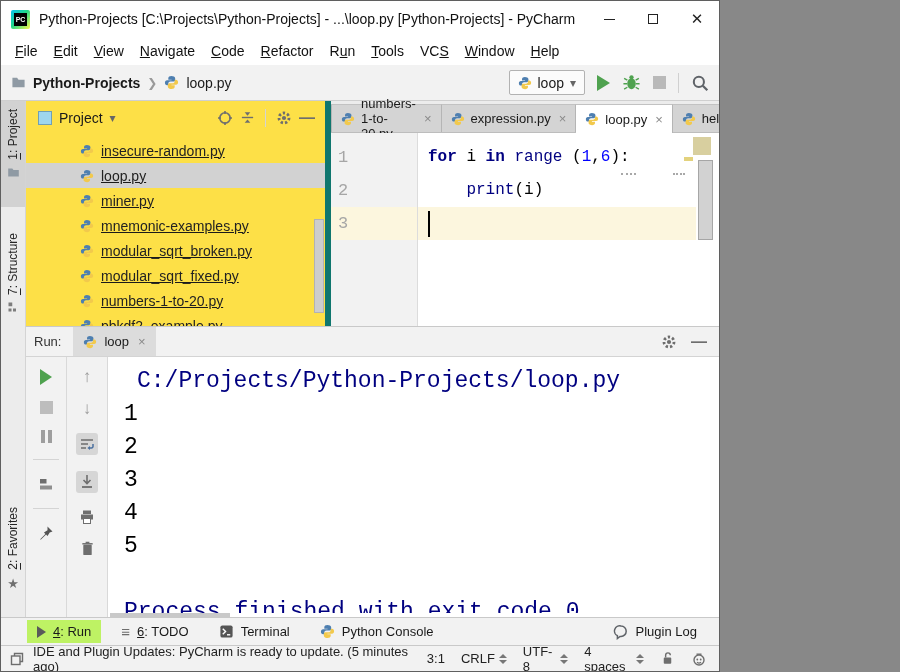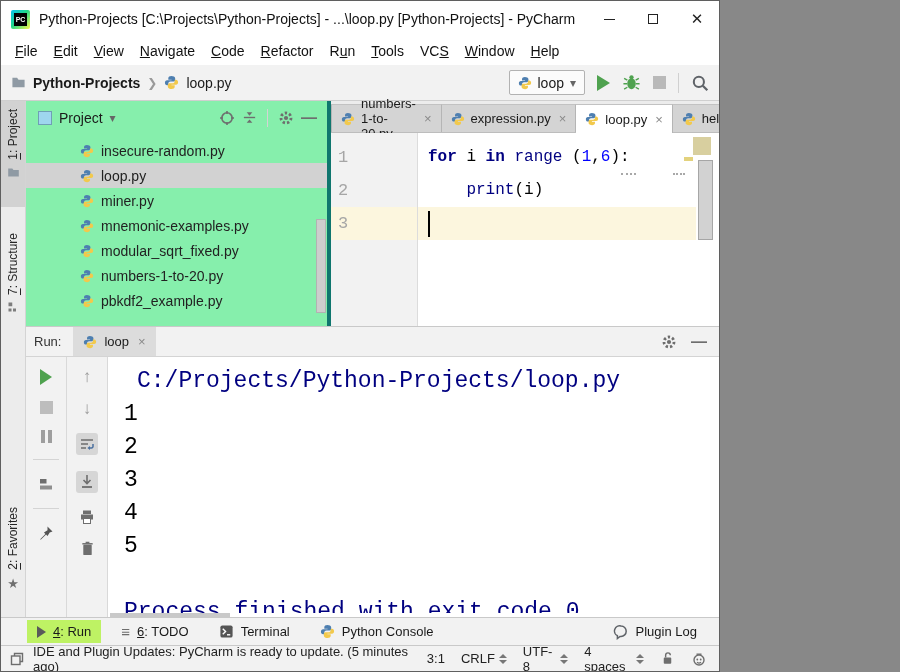--- a/index.html
+++ b/index.html
@@ -50,29 +50,29 @@
   .leftbar { position:absolute; left:0; top:0; width:25px; height:100%; background:#ececec; border-right:1px solid #d4d4d4; }
   .lb-item { position:absolute; left:0; width:100%; display:flex; flex-direction:column; align-items:center; gap:6px; padding:8px 0; }
   .lb-item.selected { background:#d2d2d2; }
   .vlabel { writing-mode:vertical-rl; transform:rotate(180deg); font-size:12px; color:#262626; white-space:nowrap; }
   .lb-project { top:0; height:106px; }
   .lb-structure { top:124px; height:116px; }
   .lb-favorites { bottom:2px; height:116px; }
   .lb-star { color:#6f6f6f; font-size:13px; }
 
   
-  .project-panel { position:absolute; left:25px; top:0; width:305px; height:225px; background:#86efac; border-right:4px solid #0f766e; overflow:hidden; }
+  .project-panel { position:absolute; left:25px; top:0; width:305px; height:225px; background:#fde047; border-right:6px solid #0f766e; overflow:hidden; }
   .pp-header { height:33px; display:flex; align-items:center; gap:7px; padding:0 10px 0 12px; }
   .pp-proj-icon { width:14px; height:14px; background:#9ed6ee; border:1px solid #6f9fb5; }
   .pp-title { font-size:14px; }
   .pp-chev { color:#666; font-size:12px; margin-right:4px; }
   .pp-spacer { flex:1; }
   .pp-sep { width:1px; height:18px; background:#d4d4d4; margin:0 3px; }
   .pp-minus { color:#6e6e6e; font-weight:bold; }
-  .pp-tree { position:relative; padding-top:4px; }
+  .pp-tree { position:relative; padding-top:4px;text-decoration:underline; }
   .tree-row { height:25px; display:flex; align-items:center; gap:7px; padding-left:54px; font-size:14px; color:#222; white-space:nowrap; }
   .tree-row.selected { background:#d2d2d2; }
   .pp-scrollbar { position:absolute; right:1px; top:118px; width:10px; height:94px; background:#cdcdcd; border:1px solid #b2b2b2; }
 
   
   .editor { position:absolute; left:330px; top:0; right:0; height:225px; }
   .tabbar { height:32px; background:#ececec; border-bottom:1px solid #bdbdbd; display:flex; align-items:flex-end; }
   .etab { height:28px; display:flex; align-items:center; gap:6px; padding:0 9px; background:#d4d4d4;
     border-right:1px solid #b5b5b5; border-top:1px solid #c2c2c2; font-size:13px; color:#1a1a1a; }
   .etab:first-child { border-left:1px solid #b5b5b5; }
@@ -354,20 +354,26 @@
             <svg class="ico" width="14" height="14">
               <use href="#py-sym"></use>
             </svg>
             <span>miner.py</span>
           </div>
         <div class="tree-row">
             <svg class="ico" width="14" height="14">
               <use href="#py-sym"></use>
             </svg>
             <span>mnemonic-examples.py</span>
+          </div>
+        <div class="tree-row">
+            <svg class="ico" width="14" height="14">
+              <use href="#py-sym"></use>
+            </svg>
+            <span>modular_sqrt_broken.py</span>
           </div>
         <div class="tree-row">
             <svg class="ico" width="14" height="14">
               <use href="#py-sym"></use>
             </svg>
             <span>modular_sqrt_fixed.py</span>
           </div>
         <div class="tree-row">
             <svg class="ico" width="14" height="14">
               <use href="#py-sym"></use>

